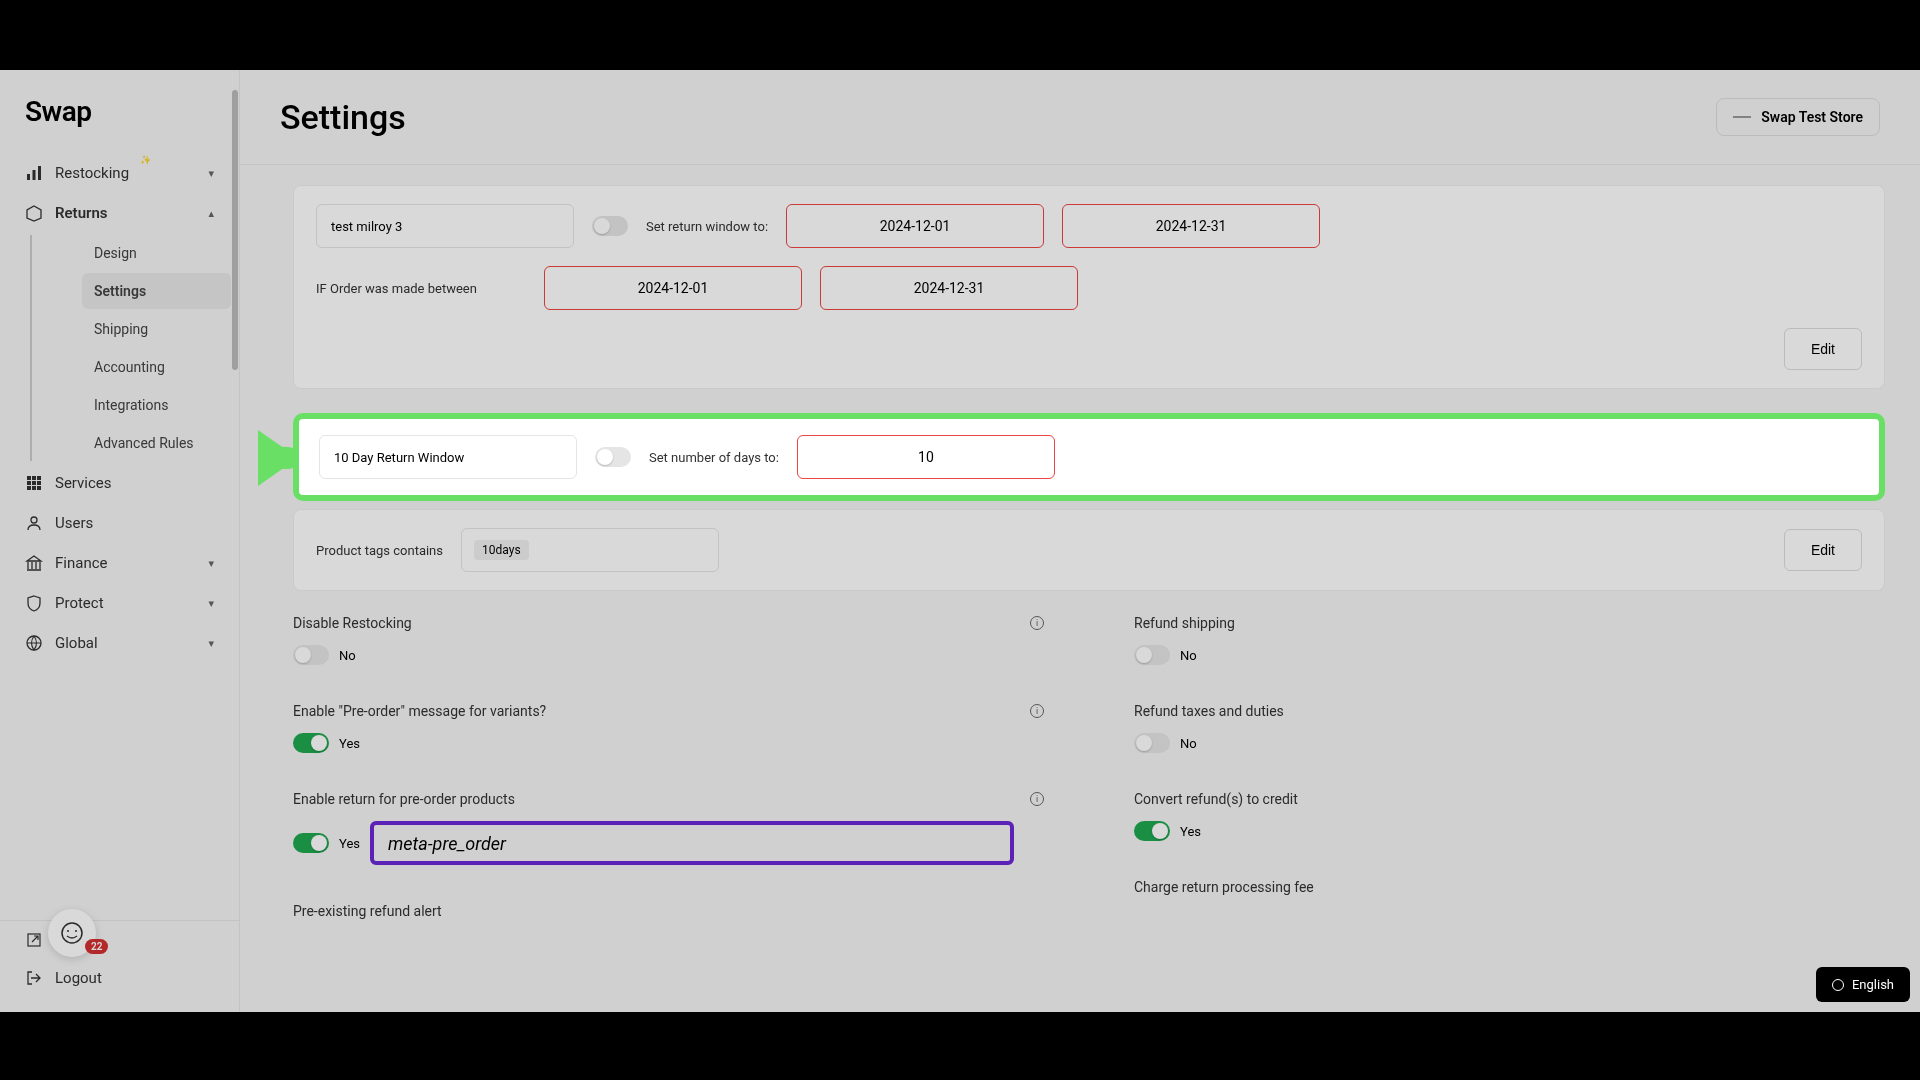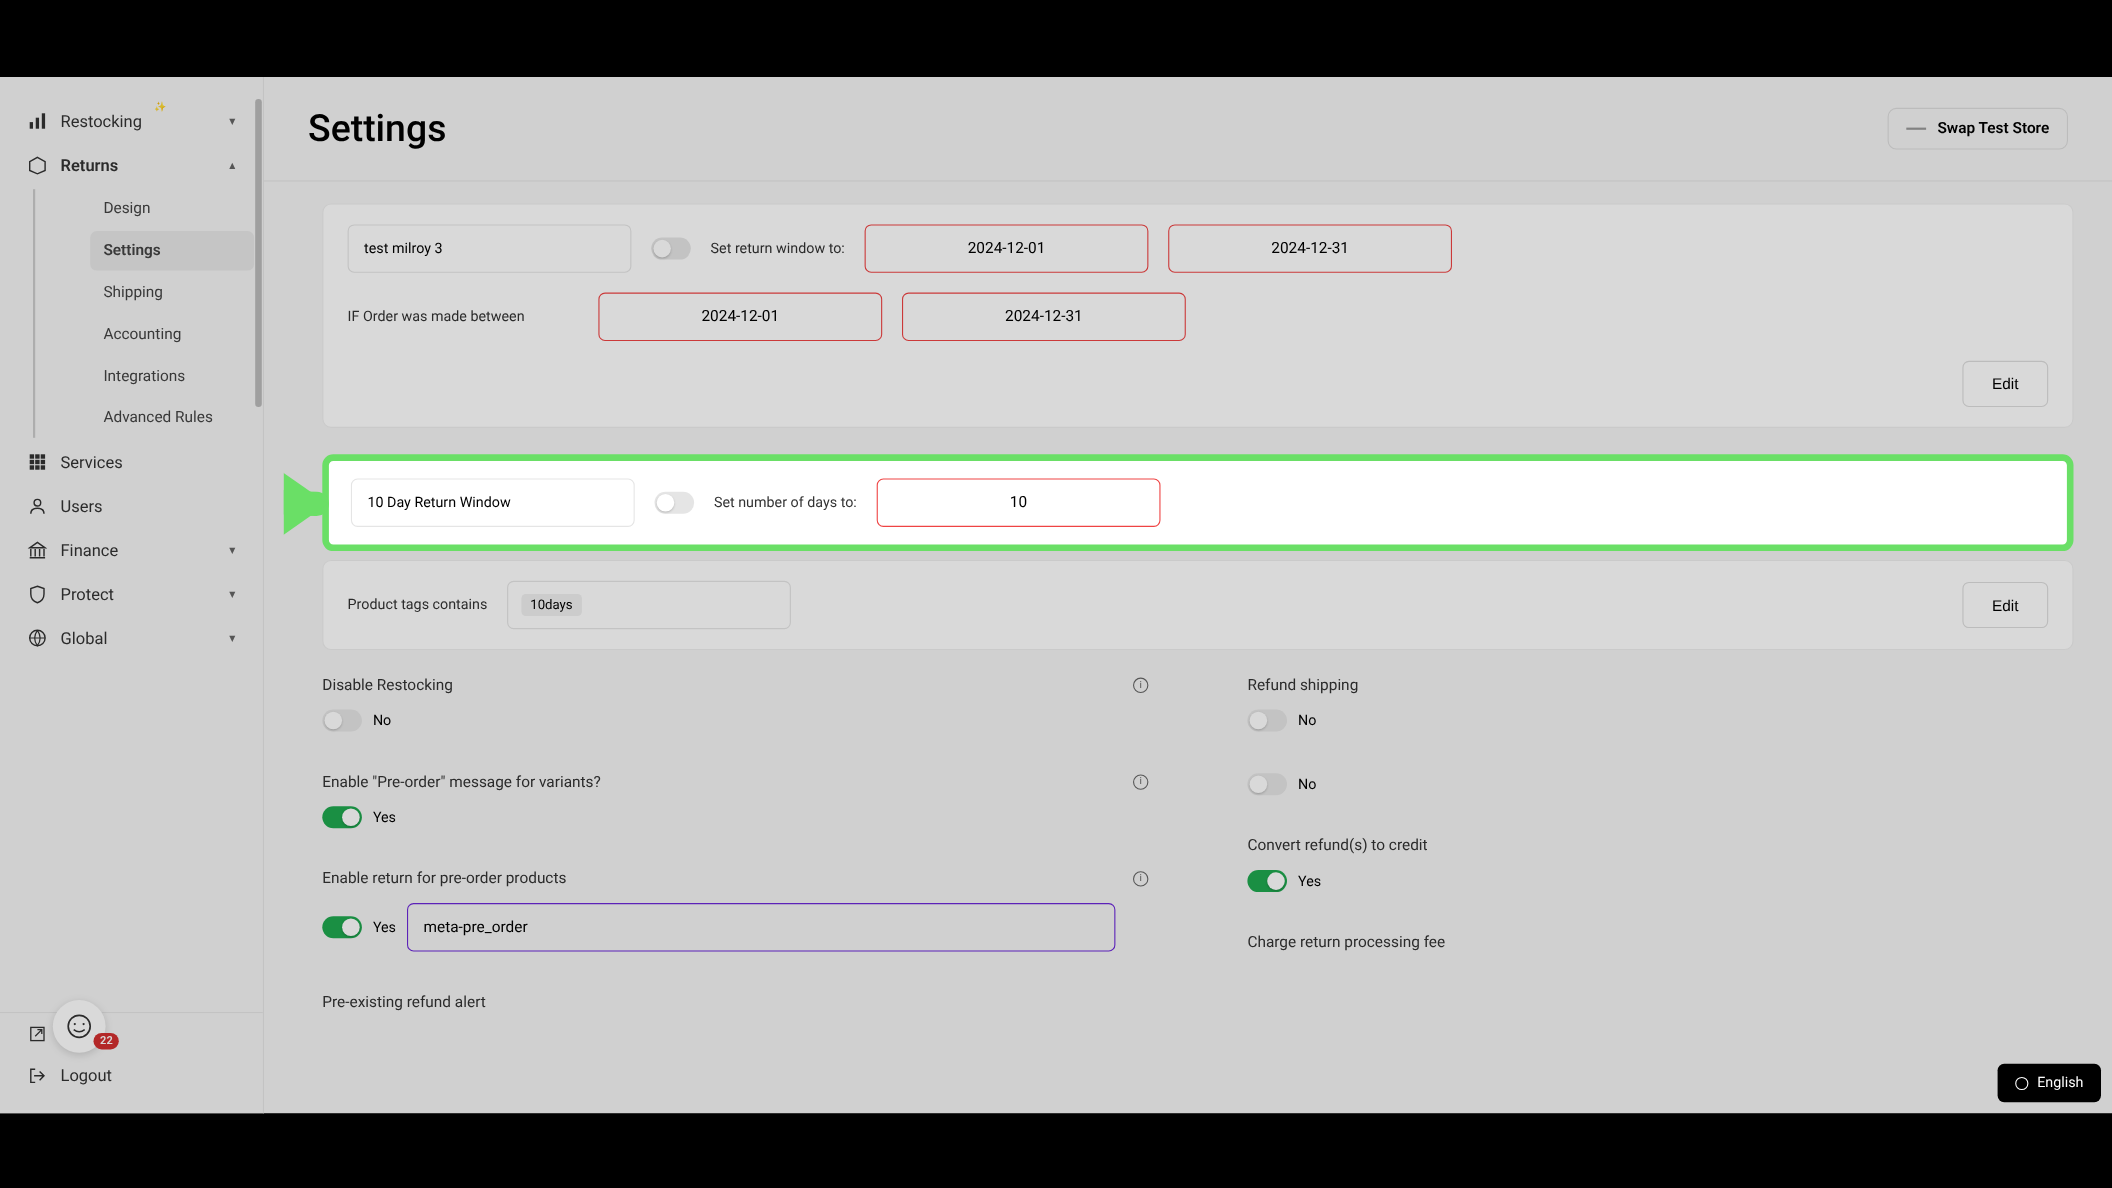--- a/index.html
+++ b/index.html
@@ -195,21 +195,21 @@
 .date-box, .num-box {
   width: 258px;
   height: 44px;
   border: 1px solid #ef4444;
   border-radius: 6px;
   display: flex;
   align-items: center;
   justify-content: center;
   font-size: 14px;
 }
-.text-input-line { flex:1; height:44px; border:1px solid #6d28d9; border-radius:6px; display:flex; align-items:center; padding:0 14px; font-size:14px; max-width:644px; }
+.text-input-line { flex:1; height:44px; border:4px solid #6d28d9; border-radius:6px; display:flex; align-items:center; padding:0 14px; font-size:18px; max-width:644px;font-style:italic; }
 .edit-btn {
   margin-left: auto;
   border: 1px solid #ddd;
   border-radius: 6px;
   padding: 12px 26px;
   font-size: 14px;
   background: #fff;
   cursor: pointer;
 }
 .toggle {
@@ -356,20 +356,21 @@
   height: 280px;
 }
 </style>
 </head>
 <body>
 
 <div class="letterbox-top"></div>
 <div class="app-wrap">
 
   <aside class="sidebar">
+    <div class="logo">Swap</div>
 
     <div class="nav-item post">
       <span class="icon">
         <svg width="18" height="18" viewBox="0 0 18 18">
             <rect x="2" y="10" width="3" height="6" fill="#333"></rect>
             <rect x="7.5" y="6" width="3" height="10" fill="#333"></rect>
             <rect x="13" y="2" width="3" height="14" fill="#333"></rect>
           </svg>
       </span>
       <span>Restocking</span>
@@ -584,20 +585,23 @@
         <div class="setting">
           <div class="setting-label">
             <span>Refund shipping</span>
           </div>
           <div class="toggle-row">
             <div class="toggle"></div>
             <span>No</span>
           </div>
         </div>
         <div class="setting">
+          <div class="setting-label">
+            <span>Refund taxes and duties</span>
+          </div>
           <div class="toggle-row">
             <div class="toggle"></div>
             <span>No</span>
           </div>
         </div>
         <div class="setting">
           <div class="setting-label">
             <span>Convert refund(s) to credit</span>
           </div>
           <div class="toggle-row">

